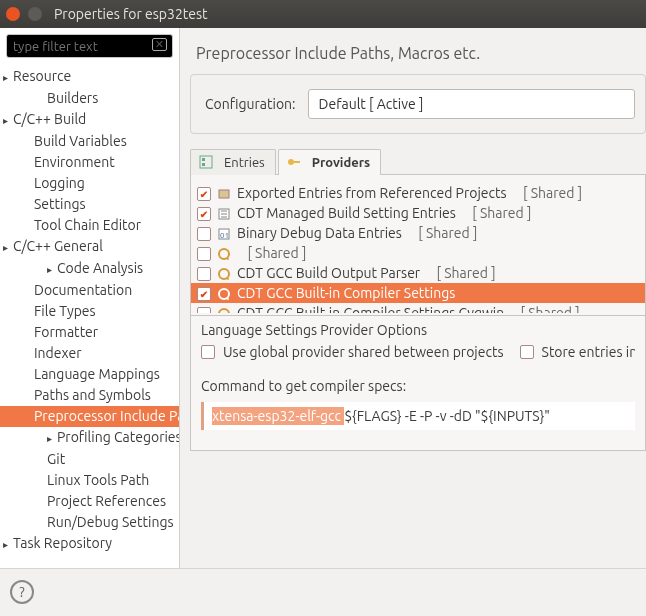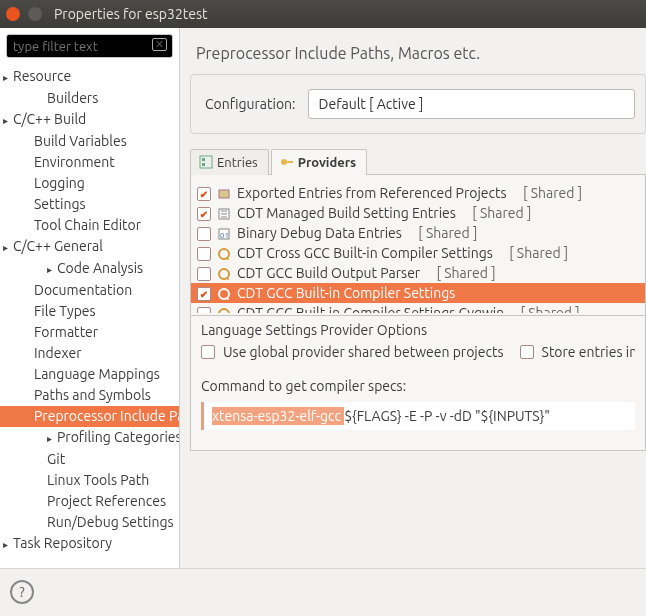--- a/index.html
+++ b/index.html
@@ -21,21 +21,21 @@
   .tree .node.l2 { padding-left:22px;margin-left:25px; }
   .tree .node.l3 { padding-left:34px; }
   .tree .arrow { display:inline-block; width:8px; color:#444; font-size:10px; margin-right:2px; }
   .tree .sel { background:#f07746; color:#fff; }
   .main { flex:1; display:flex; flex-direction:column; padding:0; overflow:hidden; }
   .heading { font-size:16px; color:#555; padding:16px 12px 12px 16px; }
   .configbox { border:1px solid #d3d1ce; margin:0 0 14px 10px; padding:14px 10px 14px 14px; border-radius:4px; display:flex; align-items:center; gap:12px; }
   .configbox label { font-size:14px; }
   .configselect { flex:1; border:1px solid #bcb9b5; border-radius:3px; background:#fff; padding:6px 10px; font-size:14px; color:#333; }
   .tabs { display:flex; gap:0; margin-left:10px; border-bottom:1px solid #c8c6c3; }
-  .tab { border:1px solid #c8c6c3; border-bottom:none; padding:5px 10px 6px 8px; font-size:13px; background:#f0eeeb; display:flex; align-items:center; gap:4px; border-radius:2px 2px 0 0; margin-right:2px; position:relative; top:1px; }
+  .tab { border:1px solid #c8c6c3; border-bottom:none; padding:5px 10px 6px 8px; font-size:13px; background:#f0eeeb; display:flex; align-items:center; gap:11px; border-radius:2px 2px 0 0; margin-right:2px; position:relative; top:1px; }
   .tab.active { background:#f7f6f4;font-weight:bold; }
   .tabicon { width:14px; height:14px; display:inline-block; }
   .panelbox { border:1px solid #c8c6c3; border-top:none; margin-left:10px; padding:8px 0 0 0; overflow:hidden; background:#f7f6f4; }
   .providerlist { max-height:130px; overflow:hidden; }
   .provider { display:flex; align-items:flex-end; gap:6px; padding:2px 8px 2px 6px; font-size:14px; white-space:nowrap; }
   .provider.selected { background:#f07746; color:#fff; }
   .provider .shared { color:#666; margin-left:4px; }
   .cb { width:14px; height:14px; border:1px solid #a88; border-radius:2px; display:inline-flex; align-items:center; justify-content:center; font-size:10px; background:#fff; color:#dd4814; flex:0 0 14px; }
   .cb.checked::after { content:"✔"; font-weight:bold; }
   .picon { width:14px; height:14px; display:inline-block; flex:0 0 14px; }
@@ -156,21 +156,20 @@
             <span class="shared">&nbsp;&nbsp;[ Shared ]</span>
           </div>
           <div class="provider">
             <span class="cb"></span>
             <span class="picon">
               <svg viewBox="0 0 14 14">
                 <circle cx="7" cy="7" r="5" fill="none" stroke="#d49b3a" stroke-width="2"></circle>
                 <rect x="10" y="10" width="3" height="1.5" fill="#d49b3a" transform="rotate(45 10 10)"></rect>
               </svg>
             </span>
-            <span>CDT Cross GCC Built-in Compiler Settings</span>
             <span class="shared">&nbsp;&nbsp;[ Shared ]</span>
           </div>
           <div class="provider">
             <span class="cb"></span>
             <span class="picon">
               <svg viewBox="0 0 14 14">
                 <circle cx="7" cy="7" r="5" fill="none" stroke="#d49b3a" stroke-width="2"></circle>
                 <rect x="10" y="10" width="3" height="1.5" fill="#d49b3a" transform="rotate(45 10 10)"></rect>
               </svg>
             </span>

